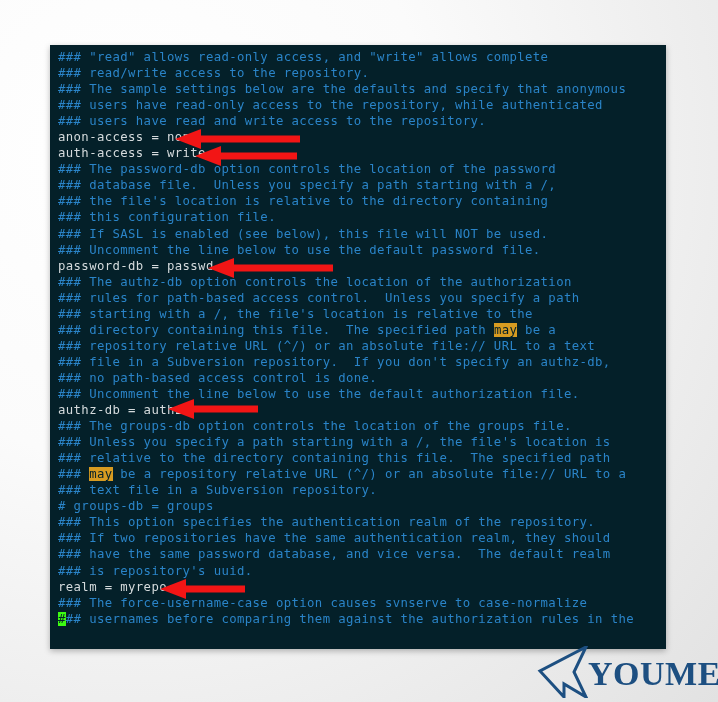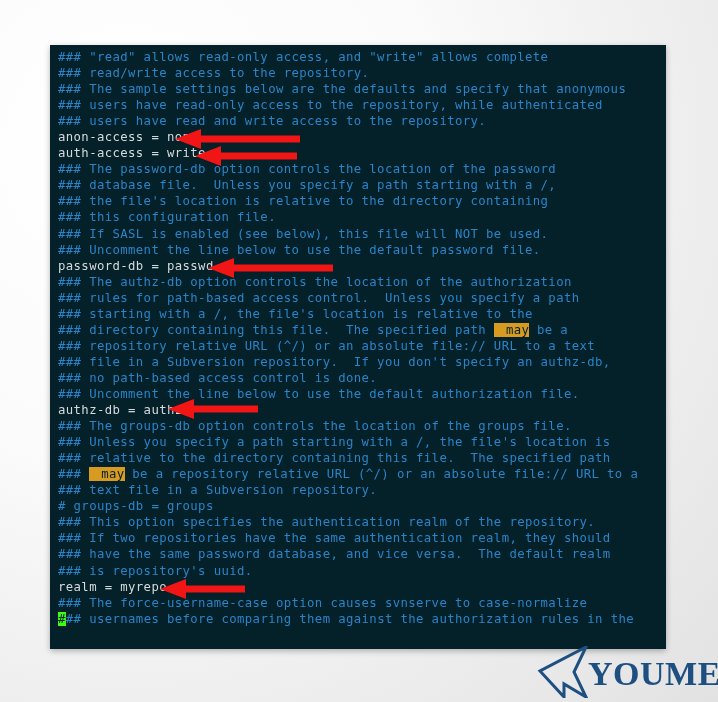--- a/index.html
+++ b/index.html
@@ -44,21 +44,21 @@
     right: 0;
     font-family: "DejaVu Sans Mono", "Liberation Mono", monospace;
     font-size: 12.3px;
     line-height: 16.05px;
     letter-spacing: 0.38px;
     white-space: pre;
   }
   .line { height: 16.05px; }
   .cmt  { color: #2a84c8; }   
   .cfg  { color: #d5dbdd; }   
-  .hl   { background: #d79b21; color: #042029; padding-left: 12px; }  
+  .hl   { background: #d79b21; color: #042029; }  
   .cur  { background: #3dfb12; color: #042029; }  
 
   
   .arrow {
     position: absolute;
     pointer-events: none;
   }
   .arrow svg { display: block; }
 
   

